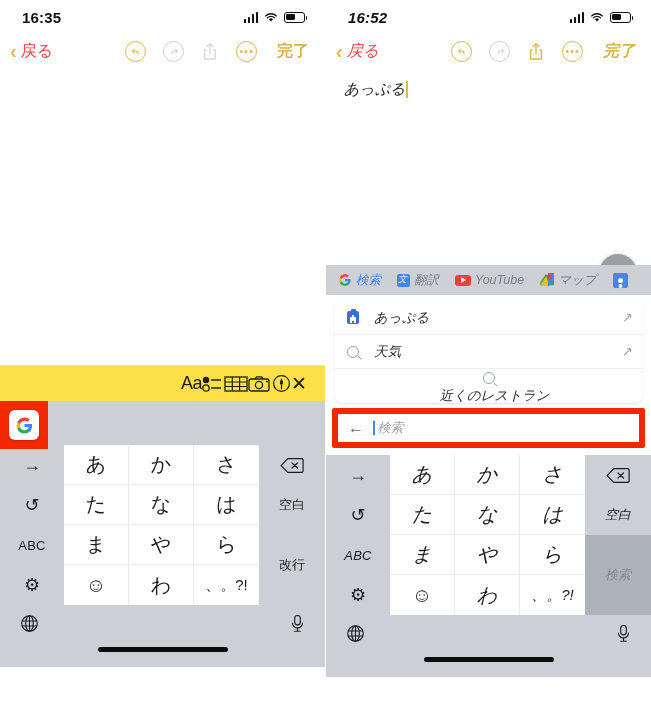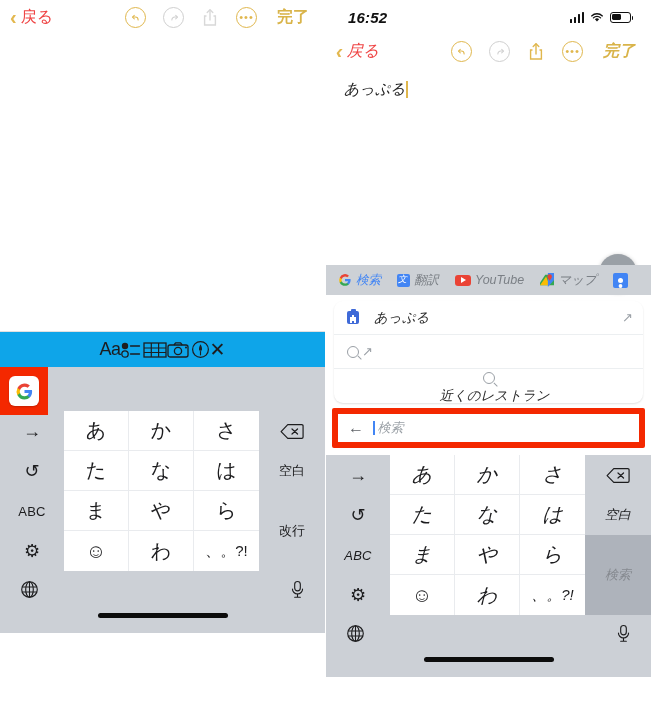--- a/index.html
+++ b/index.html
@@ -81,21 +81,21 @@
   .srow .txt{flex:1;padding-left:12px;font-size:13.5px;color:#2b2b2b;}
   .srow .arr{color:#9aa0a6;font-size:13px;transform:scaleX(-1);}
 
   .sb-wrap{margin:5px 6px 7px 6px;border:6px solid #f42800;border-radius:2px;background:#f42800;}
   .searchbar{height:28px;background:#fff;display:flex;align-items:center;padding:0 10px;box-sizing:border-box;}
   .sb-back{color:#5f6368;font-size:16px;line-height:1;margin-right:9px;}
   .sb-caret{width:1.6px;height:14px;background:#4285f4;margin-right:3px;}
   .sb-ph{font-size:13px;color:#9aa0a6;}
 
   
-  .nbar{height:36px;background:#0ea5e9;display:flex;align-items:center;justify-content:center;padding:0 18px;box-sizing:border-box;border-top:1px solid #e0e0e0;}
+  .nbar{height:36px;background:#fde047;display:flex;align-items:center;justify-content:flex-end;padding:0 18px;box-sizing:border-box;border-top:1px solid #e0e0e0;}
   .nbar .ni{color:#1d1d1f;display:flex;align-items:center;justify-content:center;}
   .aa{font-size:18px;letter-spacing:-.5px;}
   .xmark{color:#c4c4c4;font-size:19px;font-weight:300;}
 
   
   .predrow{height:44px;background:#ccd0d6;display:flex;align-items:center;position:relative;}
   .ghl{position:absolute;left:0;top:0;width:48px;height:48px;background:#f42800;display:flex;align-items:center;justify-content:center;box-sizing:border-box;}
   .gbtn{width:30px;height:30px;border-radius:6px;background:#fff;display:flex;align-items:center;justify-content:center;box-shadow:0 1px 2px rgba(0,0,0,.2);}
 
   
@@ -118,20 +118,41 @@
   .homeind{height:22px;background:#ccd0d6;display:flex;align-items:flex-start;justify-content:center;}
   .homeind i{display:block;width:130px;height:5px;border-radius:3px;background:#0c0c0c;margin-top:2px;}
 </style>
 </head>
 <body>
 
 <div class="stage">
 
   <div class="panel left">
 
+    <div class="statusbar">
+      <div class="clock">16:35</div>
+      <div class="status-icons">
+        <div class="sig">
+            <i></i>
+            <i></i>
+            <i></i>
+            <i></i>
+          </div>
+        <div class="wifi">
+          <svg viewBox="0 0 16 12" width="14" height="11">
+              <path d="M8 10.6 5.6 8.1a3.4 3.4 0 0 1 4.8 0z" fill="#111"></path>
+              <path d="M3.9 6.4a5.8 5.8 0 0 1 8.2 0" stroke="#111" stroke-width="1.5" fill="none" stroke-linecap="round"></path>
+              <path d="M1.9 4.2a8.7 8.7 0 0 1 12.2 0" stroke="#111" stroke-width="1.5" fill="none" stroke-linecap="round"></path>
+            </svg>
+        </div>
+        <div class="batt">
+            <i></i>
+          </div>
+      </div>
+    </div>
 
     <div class="navbar">
       <div class="back">
         <span class="chev">‹</span>
         <span class="lbl">戻る</span>
       </div>
       <div class="navspacer"></div>
       <div class="navicons">
         <div class="circ">
           <svg viewBox="0 0 14 14" width="12" height="12">
@@ -375,20 +396,21 @@
           <span class="ico">
               <span class="clip-ico"></span>
             </span>
           <span class="txt">あっぷる</span>
           <span class="arr">↖</span>
         </div>
         <div class="srow">
           <span class="ico">
               <span class="mag"></span>
             </span>
+          <span class="txt">天気</span>
           <span class="arr">↖</span>
         </div>
         <div class="srow">
           <span class="ico">
               <span class="mag"></span>
             </span>
           <span class="txt">近くのレストラン</span>
           <span class="arr">↖</span>
         </div>
       </div>

